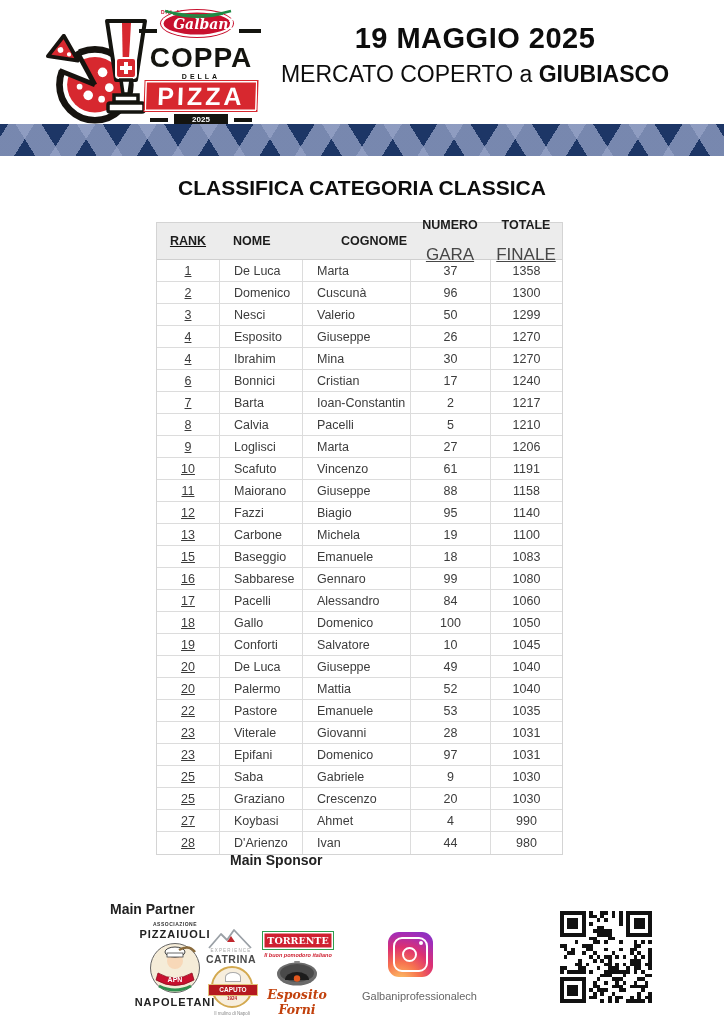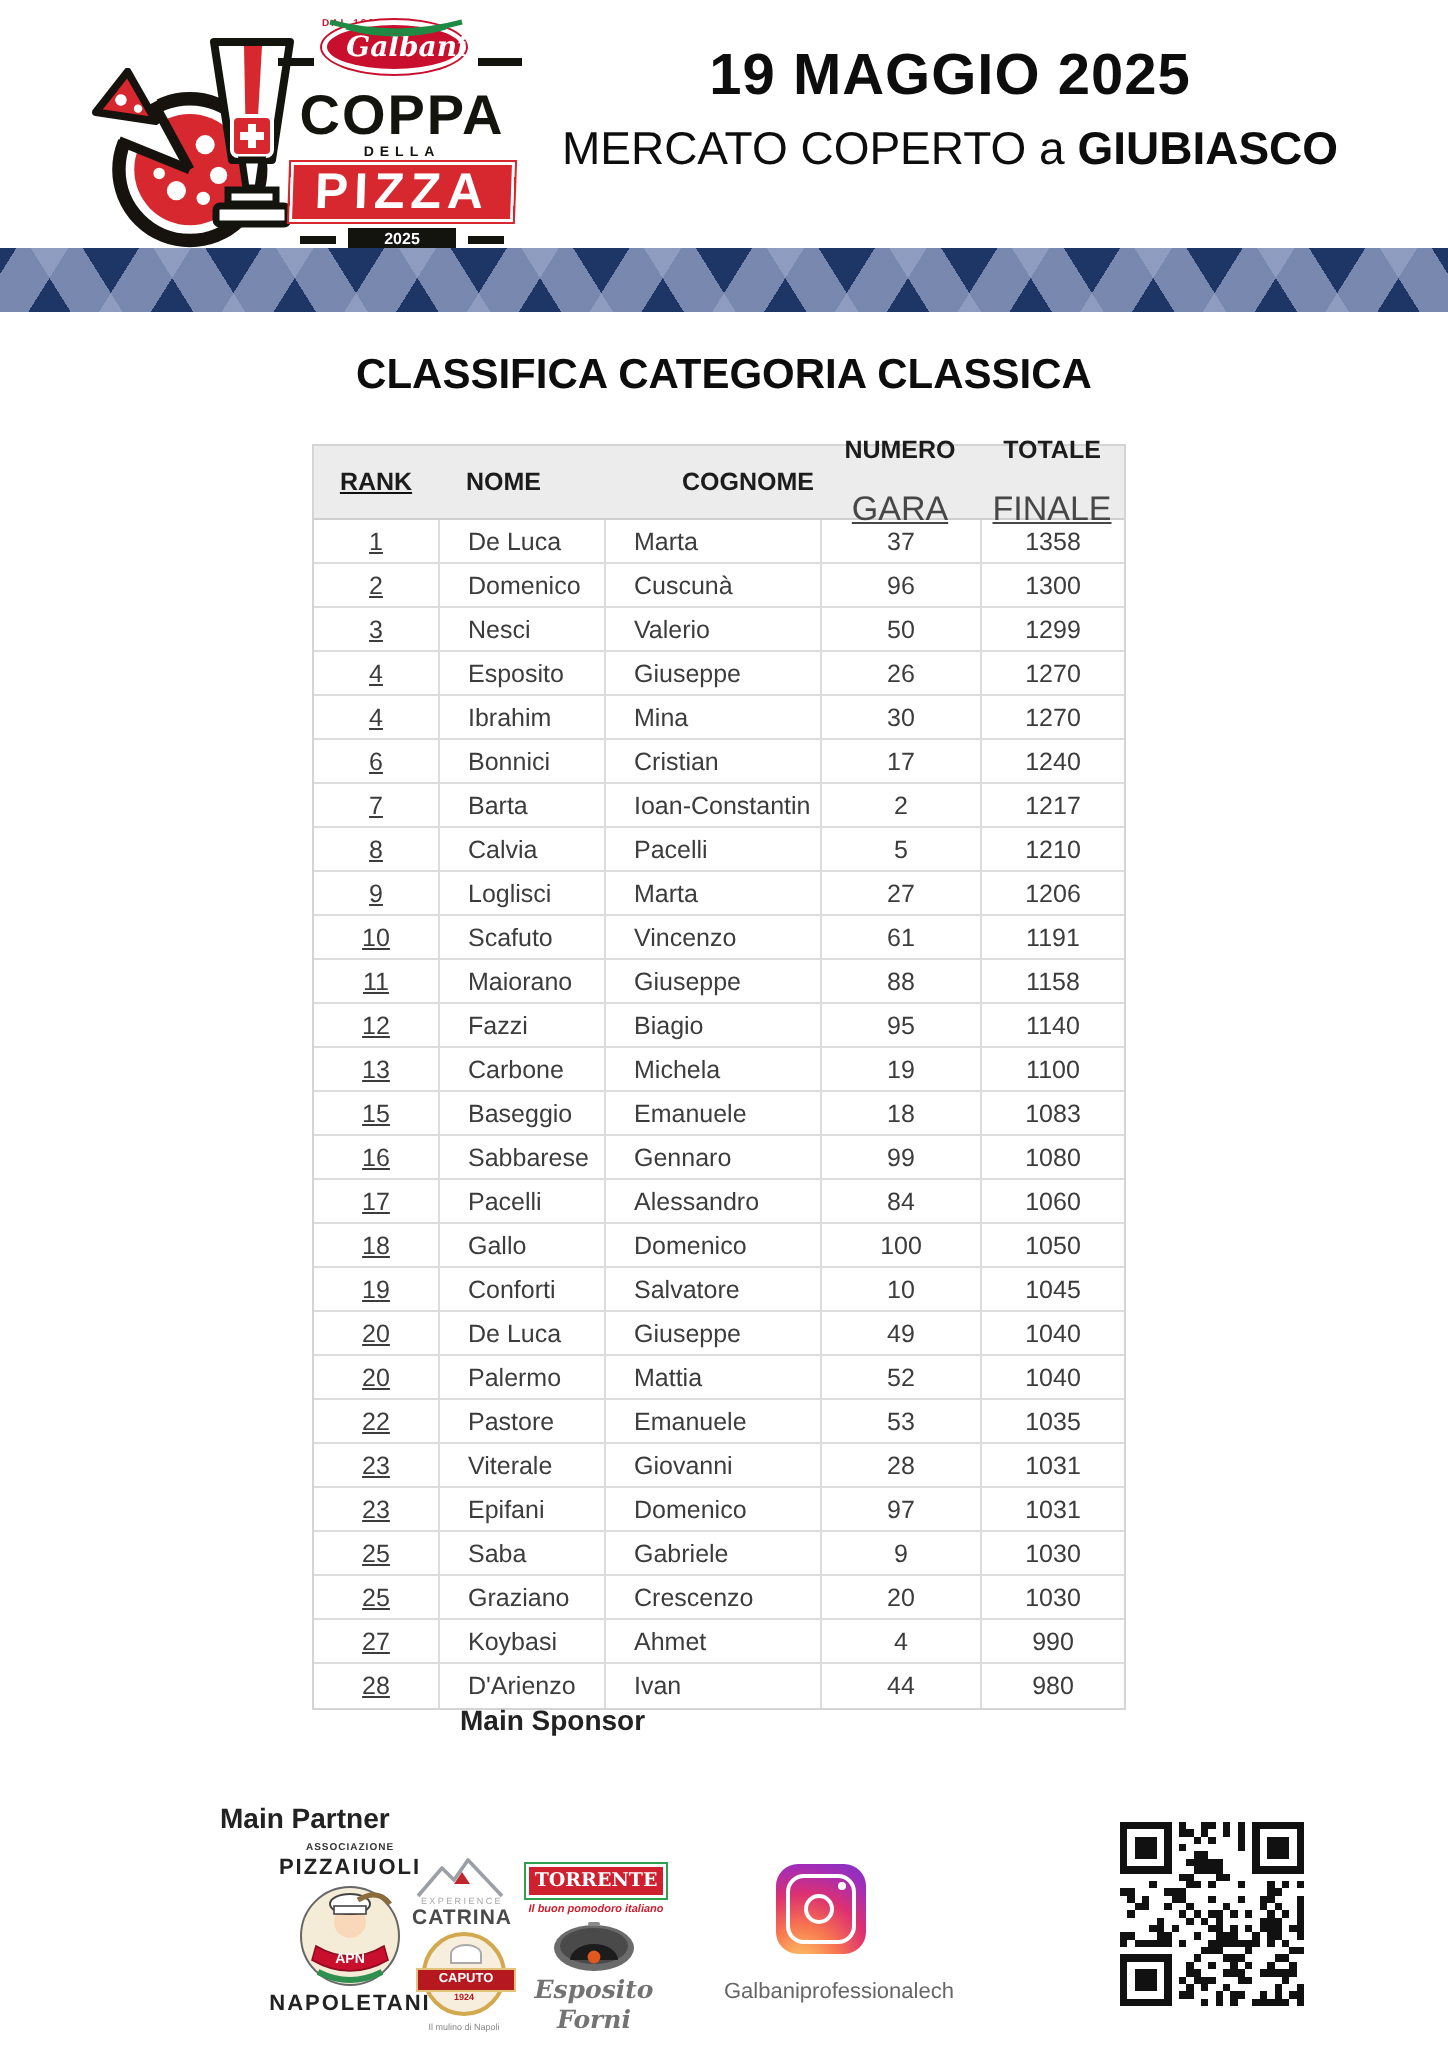--- a/index.html
+++ b/index.html
@@ -94,21 +94,21 @@
   .caputo-circle::before{content:"";position:absolute;left:12px;top:4px;width:14px;height:8px;
                  background:#fff;border:1px solid #aaa;border-radius:50% 50% 0 0;}
   .caputo-band{position:absolute;left:-5px;top:16px;width:48px;height:10px;background:#b5191f;
                border:1px solid #e3c27a;color:#fff;font-size:6.5px;font-weight:bold;line-height:9px;}
   .caputo-year{position:absolute;left:0;top:28px;width:100%;font-size:4.5px;font-weight:bold;color:#b5191f;}
   .caputo-tag{margin-top:3px;font-size:4.5px;color:#888;}
 
   .esposito{position:absolute;left:253px;top:960px;width:88px;text-align:center;}
   .esposito svg{display:block;margin:0 auto;}
   .esposito-name{font-family:"DejaVu Serif",serif;font-style:italic;font-weight:bold;
-                 color:#737373;font-size:12.5px;margin-top:1px;}
+                 color:#c2410c;font-size:12.5px;margin-top:1px;}
   .flag-strip{margin-top:1px;height:4px;}
 
   .instagram{position:absolute;left:362px;top:928px;width:96px;text-align:center;}
   .ig-icon{position:relative;width:45px;height:45px;margin:4px auto 0;border-radius:11px;
            background:radial-gradient(circle at 28% 110%,#fdc968 0%,#f7744f 32%,#dd3071 58%,#a22db8 82%,#7b35c9 100%);}
   .ig-icon::before{content:"";position:absolute;inset:5px;border:2.5px solid #fff;border-radius:9px;}
   .ig-icon::after{content:"";position:absolute;left:14.5px;top:14.5px;width:11px;height:11px;
                   border:2.5px solid #fff;border-radius:50%;}
   .ig-dot{position:absolute;right:10px;top:9px;width:4px;height:4px;background:#fff;border-radius:50%;}
   .ig-handle{margin-top:13px;font-size:11px;color:#666;}

